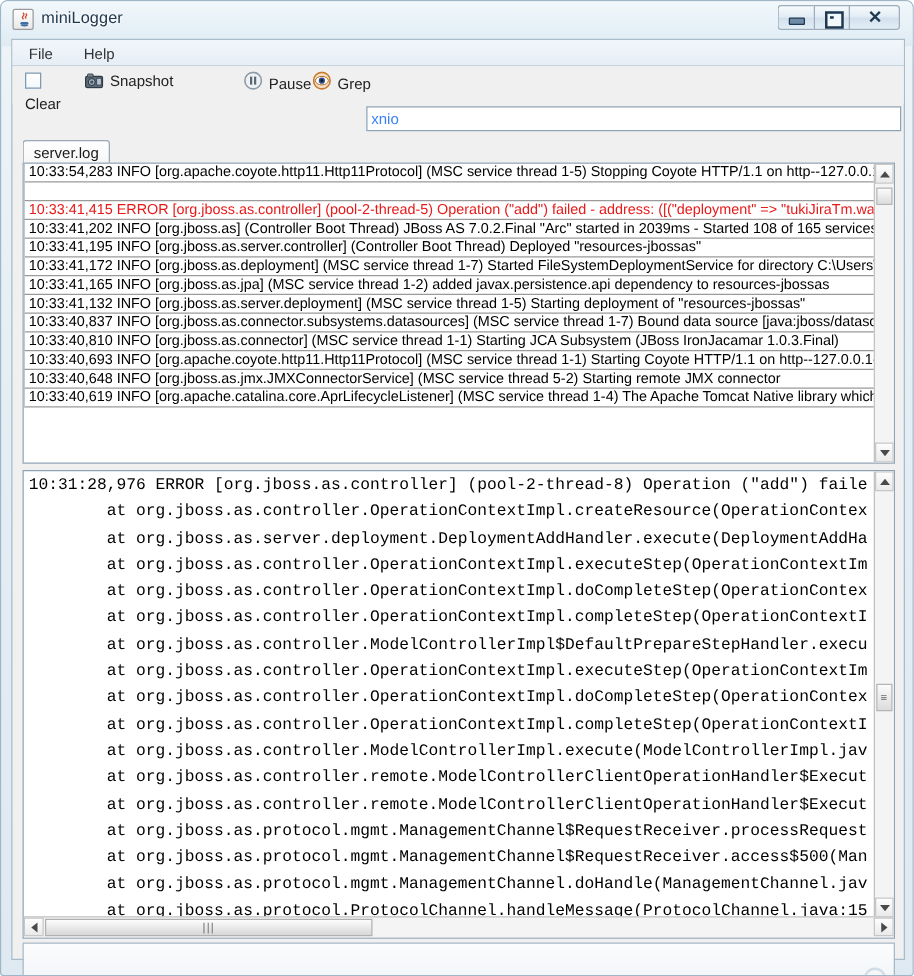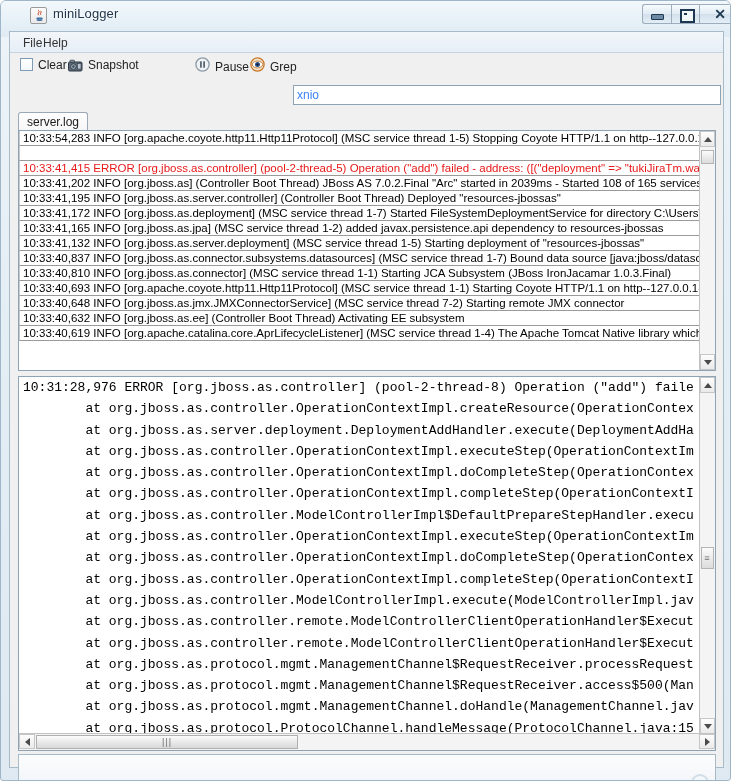--- a/index.html
+++ b/index.html
@@ -23,21 +23,21 @@
   }
   #frame-glow {
     position:absolute; left:0; top:0; width:731px; height:36px;
     background: linear-gradient(180deg, #f2f8fb 0%, #e8f2f8 45%, #dfeaf3 100%);
     pointer-events:none;
   }
 
   
   #titlebar {
     position: absolute; left: 0; top: 0;
-    width: 614px; height: 30px; margin-left: 20px;
+    width: 614px; height: 30px;
   }
   #title-icon {
     position: absolute; left: 9px; top: 6px;
     width: 17px; height: 17px;
     background: linear-gradient(180deg,#fdfdfd,#e9e9e9);
     border: 1px solid #9a9a9a;
     border-radius: 2px;
     box-sizing: border-box;
   }
   #title-icon svg { position:absolute; left:1px; top:0px; }
@@ -86,29 +86,29 @@
     position:absolute; left:0; top:0; width:713px; height:20px;
     background: linear-gradient(180deg,#f2f6fa 0%, #e6eef6 100%);
     border-bottom: 1px solid #c6d4e0;
   }
   .menu-item {
     position:absolute; top:3px;
     font-size:12px; color:#333; padding: 1px 5px;
     cursor: default;
   }
   #menu-file { left: 8px; }
-  #menu-help { left: 28px; }
+  #menu-help { left: 52px; }
 
   
   #toolbar {
     position:absolute; left:0; top:21px; width:713px; height:30px;
     background: #f0f0f0;
   }
   .tb-label { font-size:12px; color:#222; }
-  #clear-group { position:absolute; left:10px; top:5px; display:flex; gap:5px;}
+  #clear-group { position:absolute; left:10px; top:5px; display:flex; gap:5px;flex-direction:column;}
   #clear-box {
     width:13px; height:13px; box-sizing:border-box;
     border:1px solid #7d9bb5; background: linear-gradient(180deg,#ffffff,#f3f8fc);
   }
   #snapshot-group { position:absolute; left:58px; top:5px; display:flex; align-items:flex-start; gap:5px;}
   #cam-icon { position:relative; width:15px; height:13px; }
   #pause-group { position:absolute; left:185px; top:4px; display:flex; align-items:center; gap:5px;}
   #grep-group { position:absolute; left:240px; top:4px; display:flex; align-items:center; gap:5px;}
   #grep-input {
     position:absolute; left:283px; top:53px;
@@ -370,22 +370,21 @@
           <div class="log-row blank"></div>
           <div class="log-row error">10:33:41,415 ERROR [org.jboss.as.controller] (pool-2-thread-5) Operation ("add") failed - address: ([("deployment" =&gt; "tukiJiraTm.war")])…</div>
           <div class="log-row">10:33:41,202 INFO  [org.jboss.as] (Controller Boot Thread) JBoss AS 7.0.2.Final "Arc" started in 2039ms - Started 108 of 165 services (57 …</div>
           <div class="log-row">10:33:41,195 INFO  [org.jboss.as.server.controller] (Controller Boot Thread) Deployed "resources-jbossas"</div>
           <div class="log-row">10:33:41,172 INFO  [org.jboss.as.deployment] (MSC service thread 1-7) Started FileSystemDeploymentService for directory C:\Users\jukka…</div>
           <div class="log-row">10:33:41,165 INFO  [org.jboss.as.jpa] (MSC service thread 1-2) added javax.persistence.api dependency to resources-jbossas</div>
           <div class="log-row">10:33:41,132 INFO  [org.jboss.as.server.deployment] (MSC service thread 1-5) Starting deployment of "resources-jbossas"</div>
           <div class="log-row">10:33:40,837 INFO  [org.jboss.as.connector.subsystems.datasources] (MSC service thread 1-7) Bound data source [java:jboss/datasource…</div>
           <div class="log-row">10:33:40,810 INFO  [org.jboss.as.connector] (MSC service thread 1-1) Starting JCA Subsystem (JBoss IronJacamar 1.0.3.Final)</div>
           <div class="log-row">10:33:40,693 INFO  [org.apache.coyote.http11.Http11Protocol] (MSC service thread 1-1) Starting Coyote HTTP/1.1 on http--127.0.0.1-8080</div>
-          <div class="log-row">10:33:40,648 INFO  [org.jboss.as.jmx.JMXConnectorService] (MSC service thread 7-2) Starting remote JMX connector</div>
-          <div class="log-row">10:33:40,632 INFO  [org.jboss.as.ee] (Controller Boot Thread) Activating EE subsystem</div>
+          <div class="log-row">10:33:40,648 INFO  [org.jboss.as.jmx.JMXConnectorService] (MSC service thread 5-2) Starting remote JMX connector</div>
           <div class="log-row">10:33:40,619 INFO  [org.apache.catalina.core.AprLifecycleListener] (MSC service thread 1-4) The Apache Tomcat Native library which allow…</div>
         </div>
 
       <div id="log-vscroll">
         <div class="sb-arrow" style="top:0;">
           <span class="tri tri-up"></span>
         </div>
         <div id="log-vthumb"></div>
         <div class="sb-arrow" style="bottom:0;">
           <span class="tri tri-down"></span>

